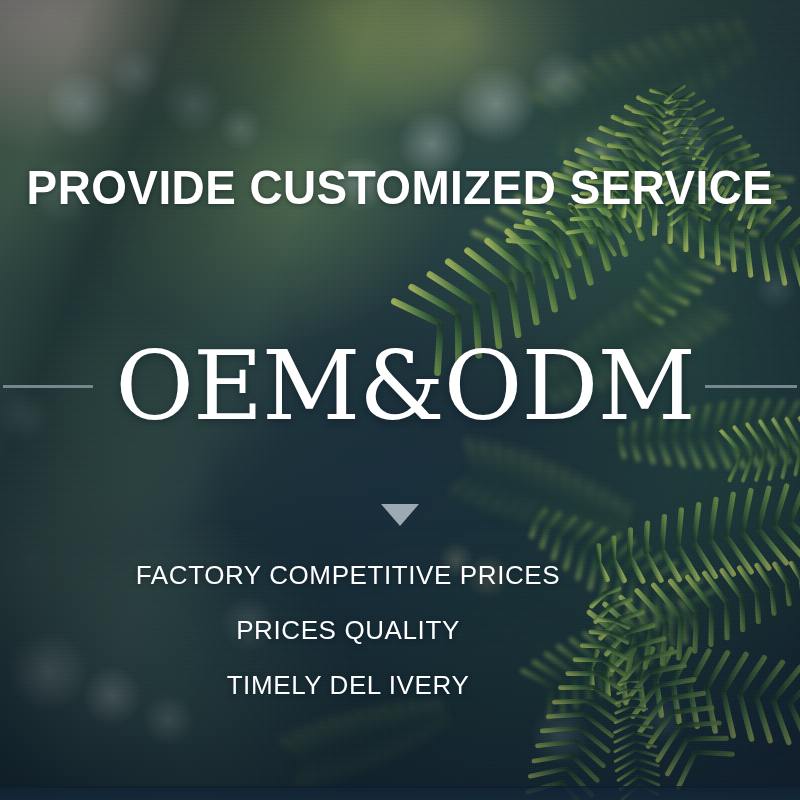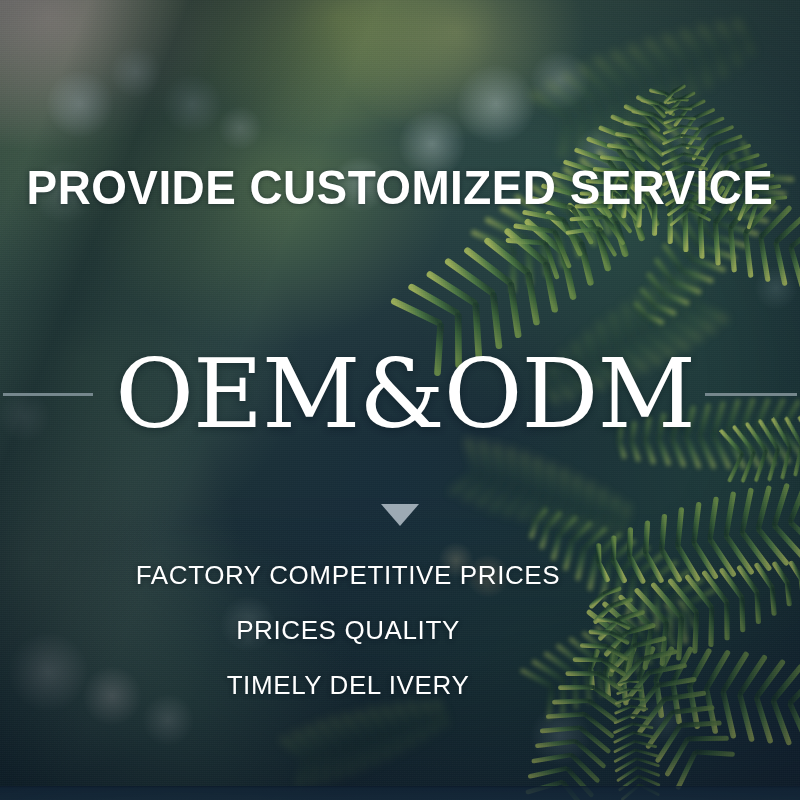--- a/index.html
+++ b/index.html
@@ -133,21 +133,21 @@
     line-height: 1;
     letter-spacing: 0.5px;
     transform: scaleX(0.955);
     transform-origin: 50% 50%;
     text-shadow: 0 1px 5px rgba(6,18,26,0.45);
     white-space: nowrap;
   }
 
   .brand-row {
     position: absolute;
-    top: 344px;
+    top: 336px;
     left: 0;
     width: 800px;
     height: 100px;
     display: flex;
     align-items: center;
     justify-content: center;
   }
 
   .rule {
     height: 3px;

